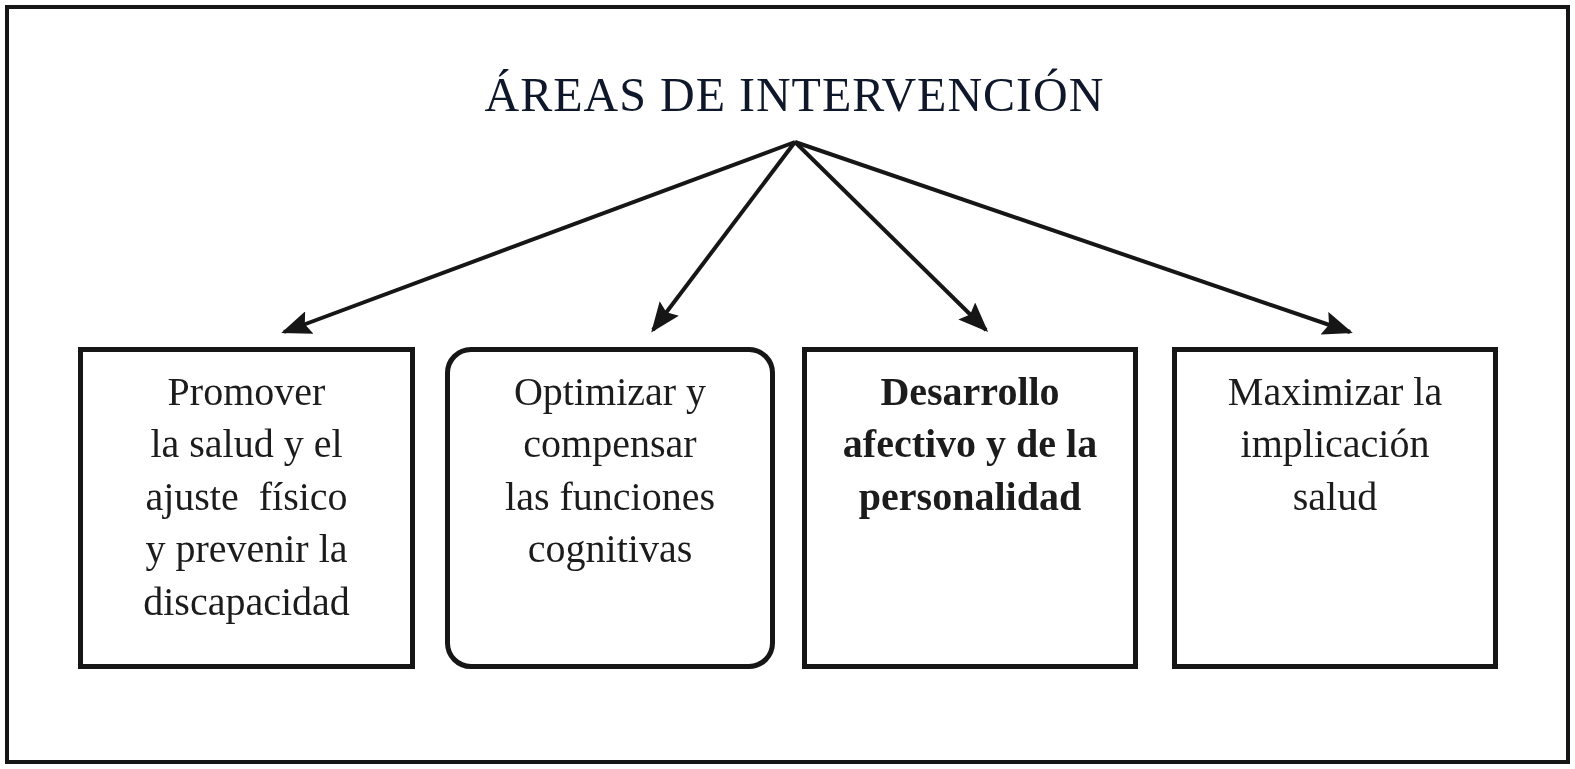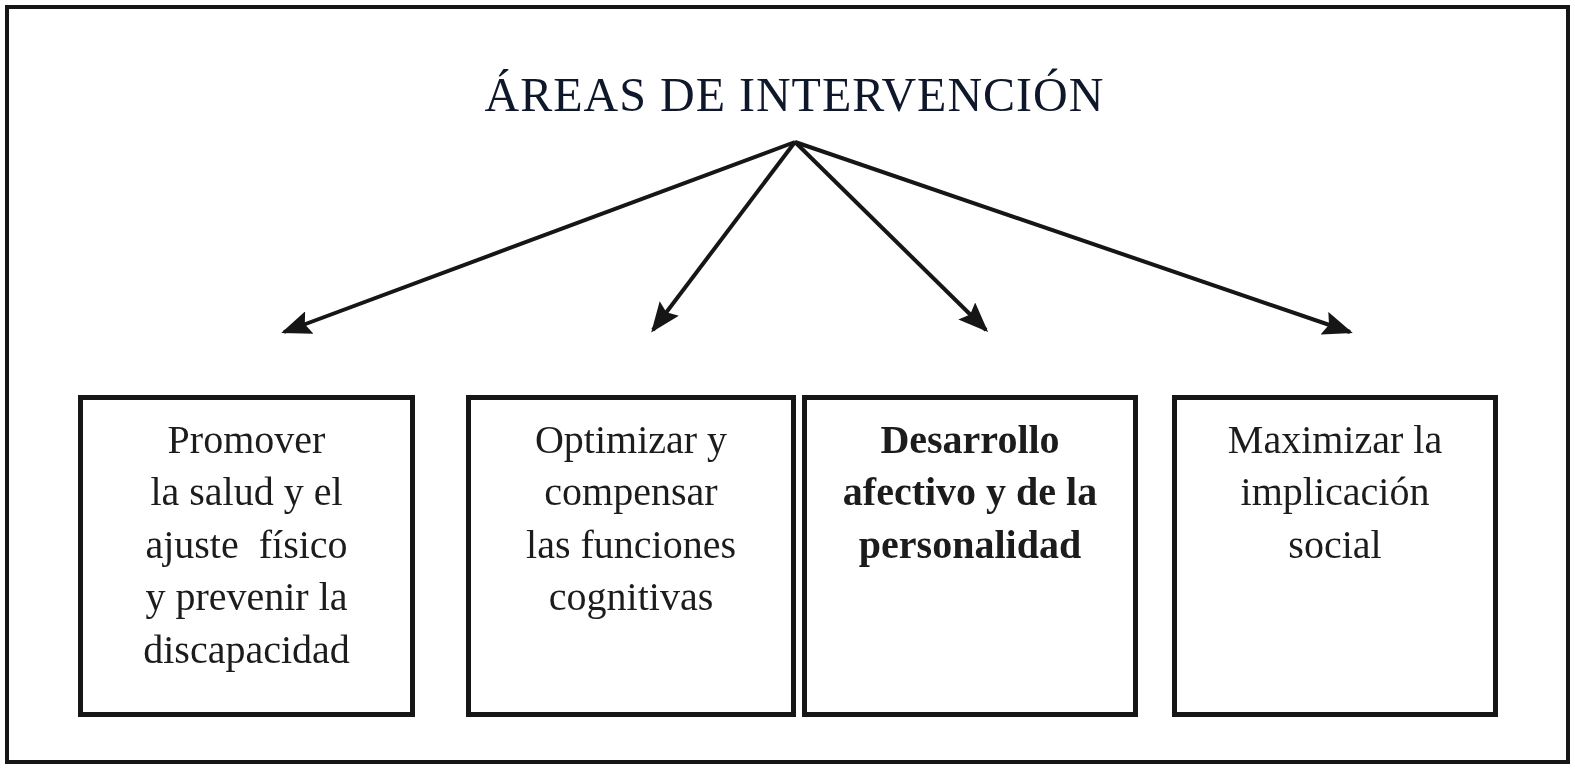--- a/index.html
+++ b/index.html
@@ -43,33 +43,32 @@
     width: 1575px;
     height: 769px;
   }
   .node-box {
     position: absolute;
     top: 347px;
     height: 312px;
     border: 5px solid #161616;
     background: #ffffff;
     box-sizing: content-box;
-    margin-top: 48px;
   }
   .node-text {
     width: 100%;
     padding-top: 14px;
     text-align: center;
     font-size: 40px;
     line-height: 1.31;
     color: #1c1c1c;
     white-space: pre-wrap;
   }
   .box-1 { left: 78px;  width: 327px; }
-  .box-2 { left: 466px; width: 320px; }
+  .box-2 { left: 445px; width: 320px; border-radius: 26px; }
   .box-3 { left: 802px; width: 326px; font-weight: bold; }
   .box-4 { left: 1172px; width: 316px; }
 </style>
 </head>
 <body>
 
 <div class="canvas">
 
   <div class="outer-frame"></div>
 
@@ -104,16 +103,16 @@
 
   <div class="node-box box-3">
     <div class="node-text">Desarrollo
 afectivo y de la
 personalidad</div>
   </div>
 
   <div class="node-box box-4">
     <div class="node-text">Maximizar la
 implicación
-social</div>
+salud</div>
   </div>
 
 </div>
 
 </body></html>

